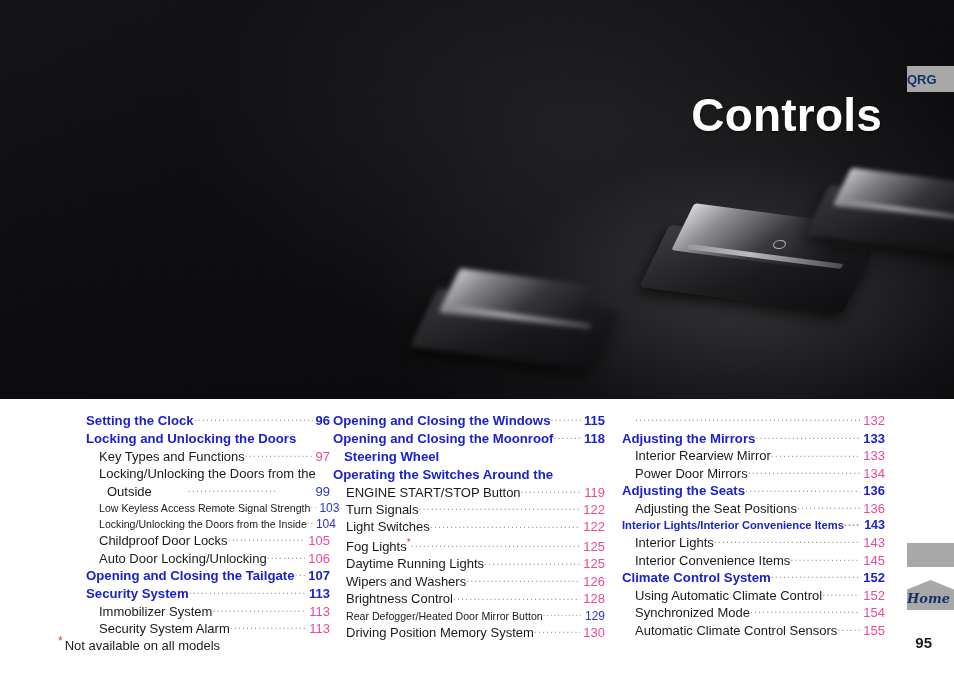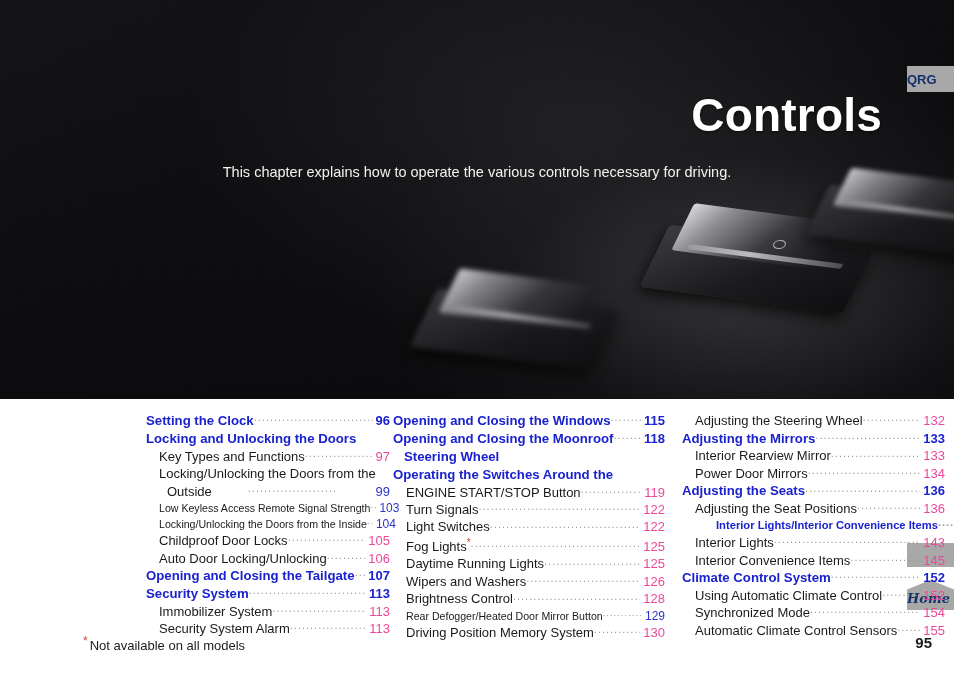--- a/index.html
+++ b/index.html
@@ -98,24 +98,23 @@
     left: 907px; top: 580px; width: 47px; height: 30px;
     clip-path: polygon(0% 32%, 50% 0%, 100% 32%, 100% 100%, 0% 100%);
     font-style: italic;
     font-family: "DejaVu Serif", serif;
     font-size: 13px;
     padding-top: 7px;
   }
 
   
   .toc {
-    position: absolute; left: 16px; top: 412px;
+    position: absolute; left: 0; top: 412px;
     width: 934px; height: 208px;
     display: flex;
-    padding-left: 44px;
   }
   .col { position: relative; }
   #col-1 { width: 330px; padding-left: 86px; }
   #col-2 { width: 275px; padding-left: 3px; }
   #col-3 { width: 280px; padding-left: 17px; }
 
   .row {
     display: flex;
     align-items: baseline;
     width: 100%;
@@ -143,39 +142,39 @@
     padding-left: 3px;
     text-align: right;
     font-size: 13px;
   }
 
   
   .lvl-h { font-weight: bold; color: #1a22cf; font-size: 13.2px; }
   .lvl-h .pg { color: #1a22cf; font-weight: bold; }
   .lvl-h .leader::after { color: #9b9b9b; font-weight: normal; }
 
-  .lvl-h-sm { font-weight: bold; color: #1a22cf; font-size: 11.2px; margin-left: 34px; }
+  .lvl-h-sm { font-weight: bold; color: #1a22cf; font-size: 11.2px; }
   .lvl-h-sm .pg { color: #1a22cf; font-weight: bold; font-size: 12.5px; }
 
   .lvl-1 { color: #1a1a1a; font-size: 13px; padding-left: 13px; }
   .lvl-1 .pg { color: #ec4899; font-size: 13px; }
 
   .lvl-1-cont { color: #1a1a1a; font-size: 13px; padding-left: 21px; gap: 36px; }
   .lvl-1-cont .pg { color: #2b35c8; font-size: 13px; text-align: right; }
 
   .lvl-2 { color: #1a1a1a; font-size: 10.6px; padding-left: 13px; }
   .lvl-2 .pg { color: #2b35c8; font-size: 12px; }
   .lvl-2 .leader::after { font-size: 9.5px; }
 
   .ast { color: #e03a2f; font-size: 10px; vertical-align: super; }
 
   
   .footnote {
     position: absolute; left: 58px; top: 634px;
-    font-size: 13px; color: #1a1a1a; margin-left: 25px;
+    font-size: 13px; color: #1a1a1a;
   }
   .footnote .star { color: #e03a2f; font-size: 12px; vertical-align: super; margin-right: 2px; }
   .pageno {
     position: absolute; right: 22px; top: 634px;
     font-size: 15px; font-weight: bold; color: #1a1a1a;
   }
 </style>
 </head>
 <body>
 
@@ -196,21 +195,20 @@
         <div class="edge"></div>
         <div class="dot"></div>
     </div>
     <div class="sw" id="sw-right">
       <div class="base"></div>
         <div class="top"></div>
         <div class="edge"></div>
     </div>
 
     <div class="hero-title">Controls</div>
-    <div class="hero-sub">This chapter explains how to operate the various controls necessary for driving.</div>
   </div>
 
   <div class="tab" id="tab-qrg">
     <span>QRG</span>
   </div>
   <div class="tab" id="tab-index">
     <span>Index</span>
   </div>
   <div class="tab" id="tab-home">
     <span>Home</span>
@@ -346,21 +344,20 @@
           <span class="pg">129</span>
         </div>
         <div class="row lvl-1">
           <span class="txt">Driving Position Memory System</span>
           <span class="leader"></span>
           <span class="pg">130</span>
         </div>
       </div>
     <div class="col" id="col-3">
         <div class="row lvl-1">
-          <span class="txt">Adjusting the Steering Wheel</span>
           <span class="leader"></span>
           <span class="pg">132</span>
         </div>
         <div class="row lvl-h">
           <span class="txt">Adjusting the Mirrors</span>
           <span class="leader"></span>
           <span class="pg">133</span>
         </div>
         <div class="row lvl-1">
           <span class="txt">Interior Rearview Mirror</span>

